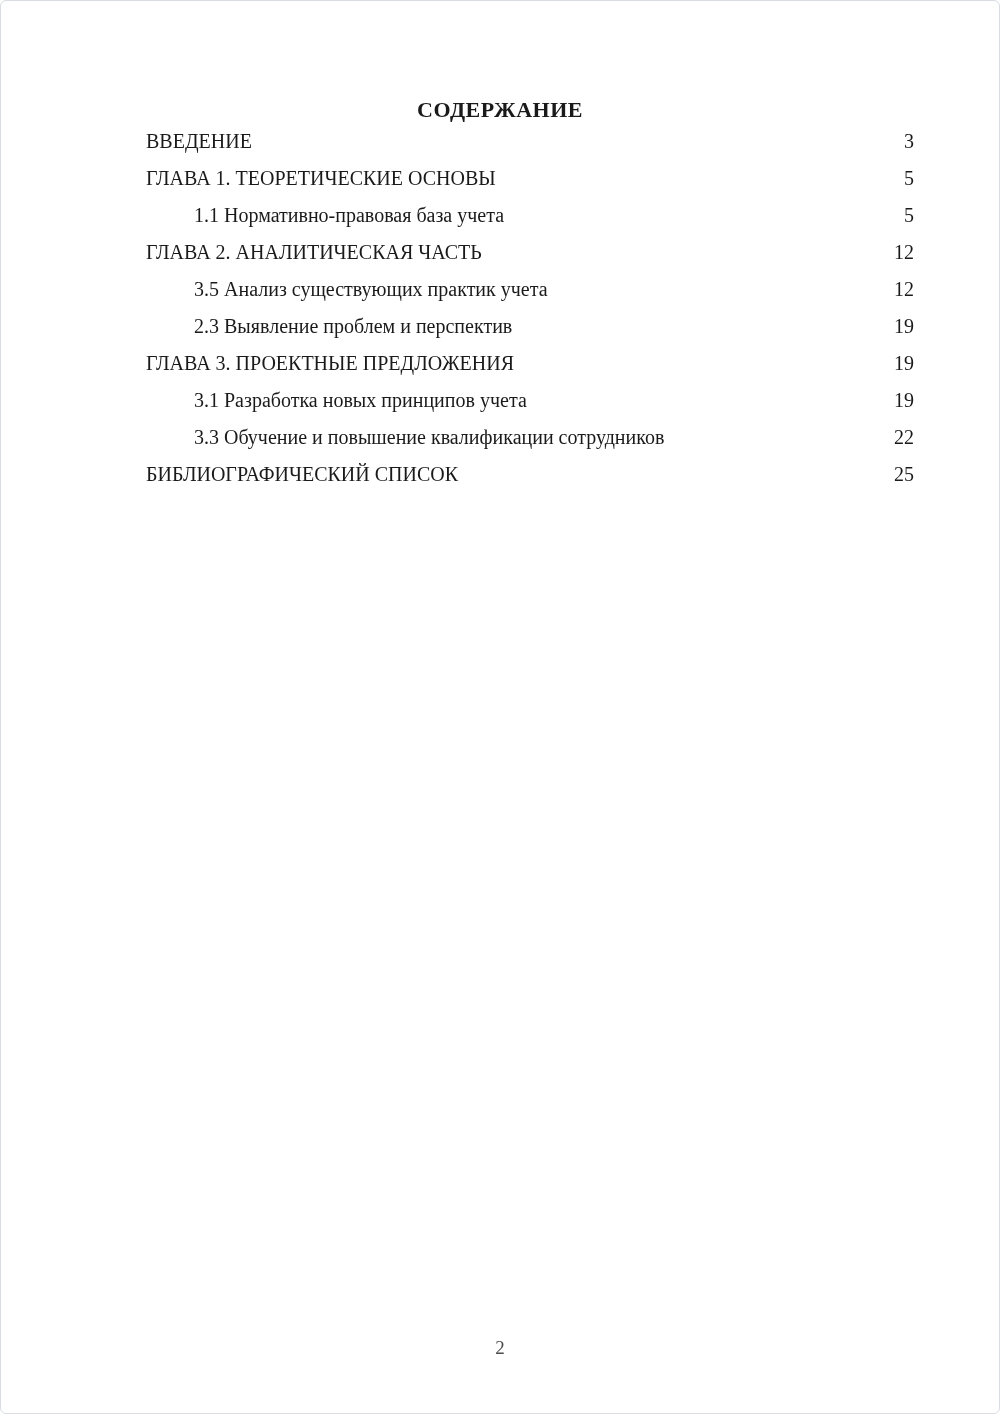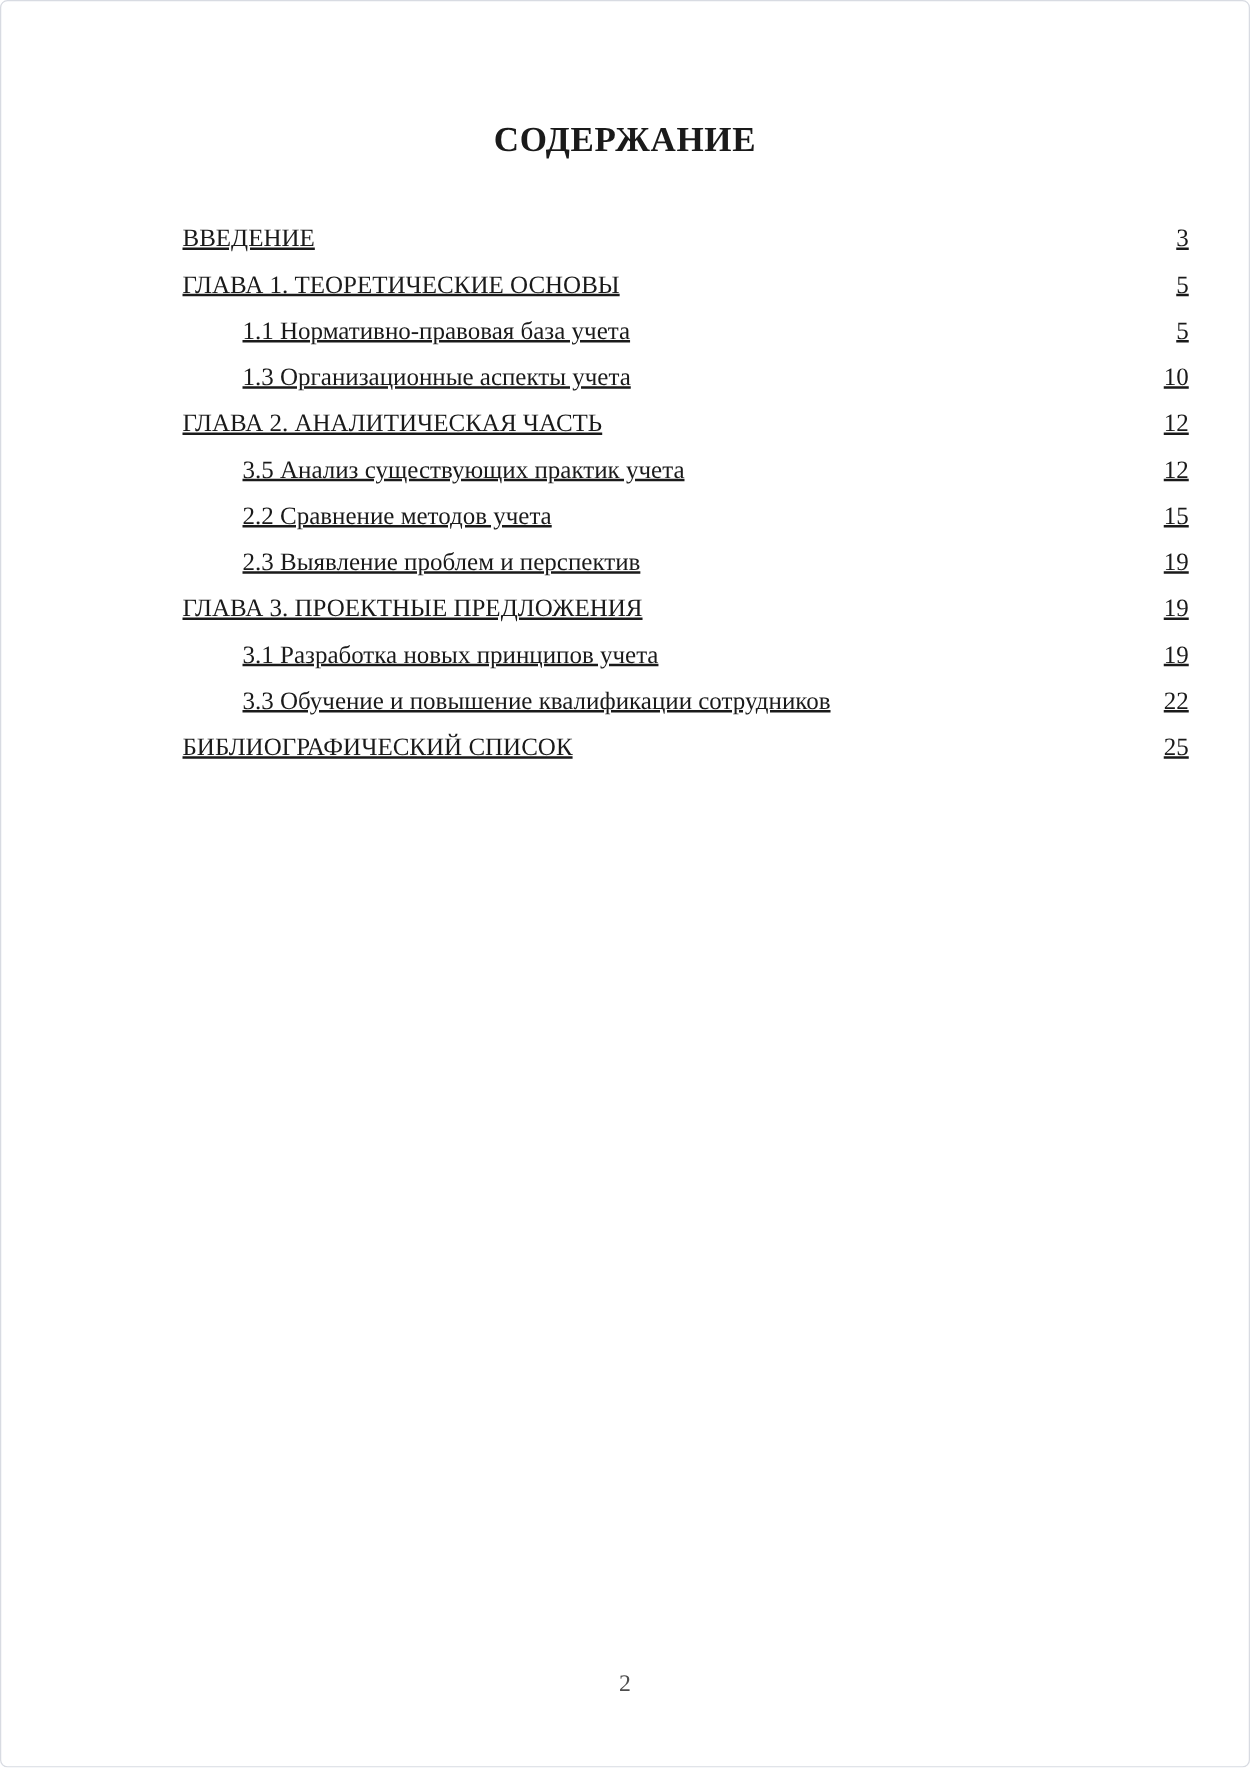--- a/index.html
+++ b/index.html
@@ -19,29 +19,27 @@
       height: 1414px;
       background: #ffffff;
       border: 1px solid #d8dbe2;
       border-radius: 6px;
       overflow: hidden;
     }
 
     .page-title {
       margin-top: 96px;
       text-align: center;
-      font-size: 28px;
+      font-size: 22px;
       font-weight: bold;
       letter-spacing: 0.5px;
     }
 
     .toc {
-      margin-top: 44px;
-      padding: 0 48px 0 145px;
-      text-decoration: underline;
+      padding: 0 85px 0 145px;
     }
 
     .toc-row {
       display: flex;
       justify-content: space-between;
       align-items: flex-end;
       font-size: 20px;
       line-height: 1.85;
     }
 
@@ -91,39 +89,31 @@
       <span class="toc-label">ГЛАВА 1. ТЕОРЕТИЧЕСКИЕ ОСНОВЫ</span>
       <span class="toc-page">5</span>
     </div>
 
     <div class="toc-row level-1">
       <span class="toc-label">1.1 Нормативно-правовая база учета</span>
       <span class="toc-page">5</span>
     </div>
 
 
-    <div class="toc-row level-1">
-      <span class="toc-label">1.3 Организационные аспекты учета</span>
-      <span class="toc-page">10</span>
-    </div>
 
     <div class="toc-row level-0">
       <span class="toc-label">ГЛАВА 2. АНАЛИТИЧЕСКАЯ ЧАСТЬ</span>
       <span class="toc-page">12</span>
     </div>
 
     <div class="toc-row level-1">
       <span class="toc-label">3.5 Анализ существующих практик учета</span>
       <span class="toc-page">12</span>
     </div>
 
-    <div class="toc-row level-1">
-      <span class="toc-label">2.2 Сравнение методов учета</span>
-      <span class="toc-page">15</span>
-    </div>
 
     <div class="toc-row level-1">
       <span class="toc-label">2.3 Выявление проблем и перспектив</span>
       <span class="toc-page">19</span>
     </div>
 
     <div class="toc-row level-0">
       <span class="toc-label">ГЛАВА 3. ПРОЕКТНЫЕ ПРЕДЛОЖЕНИЯ</span>
       <span class="toc-page">19</span>
     </div>

